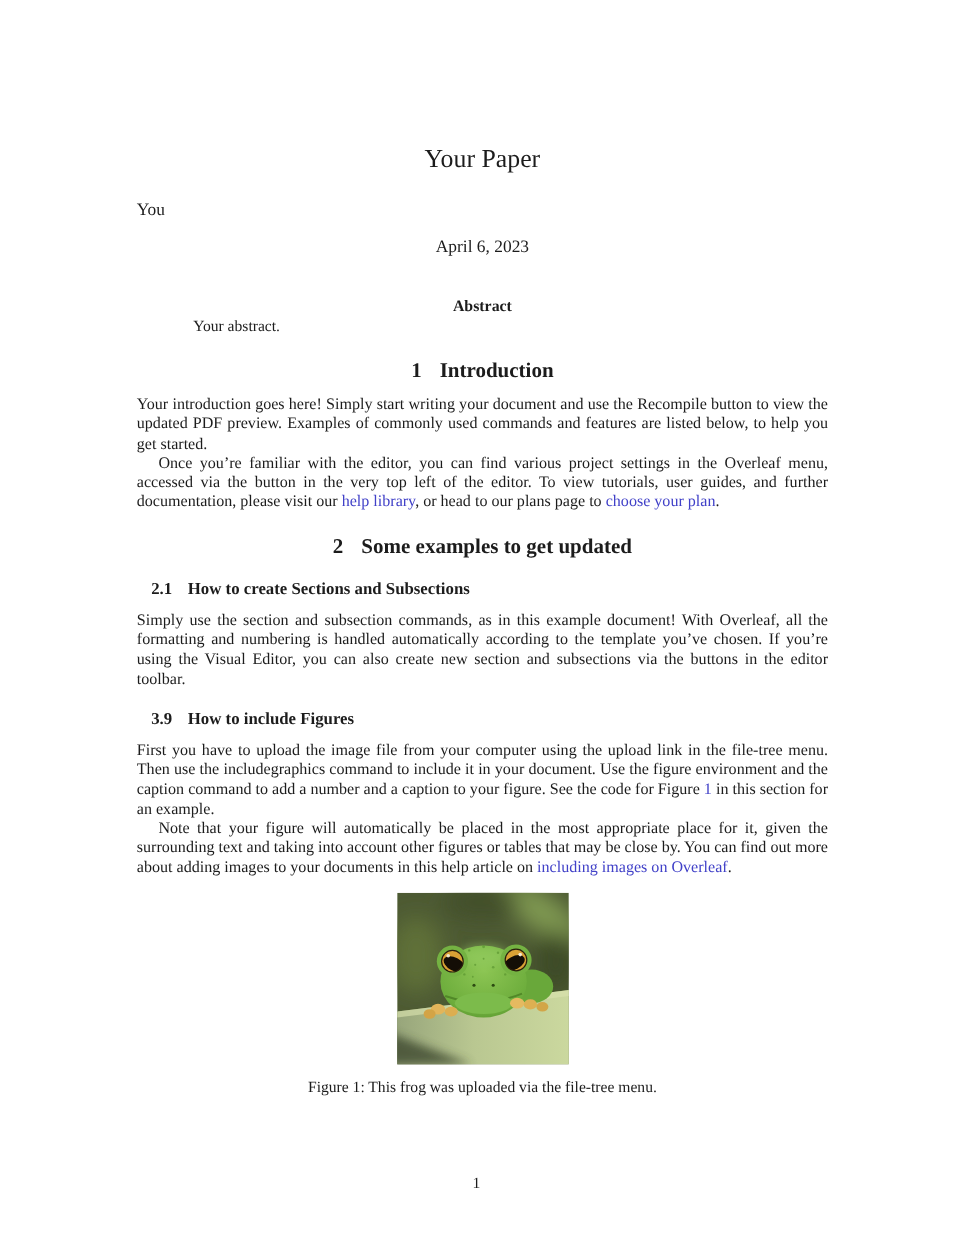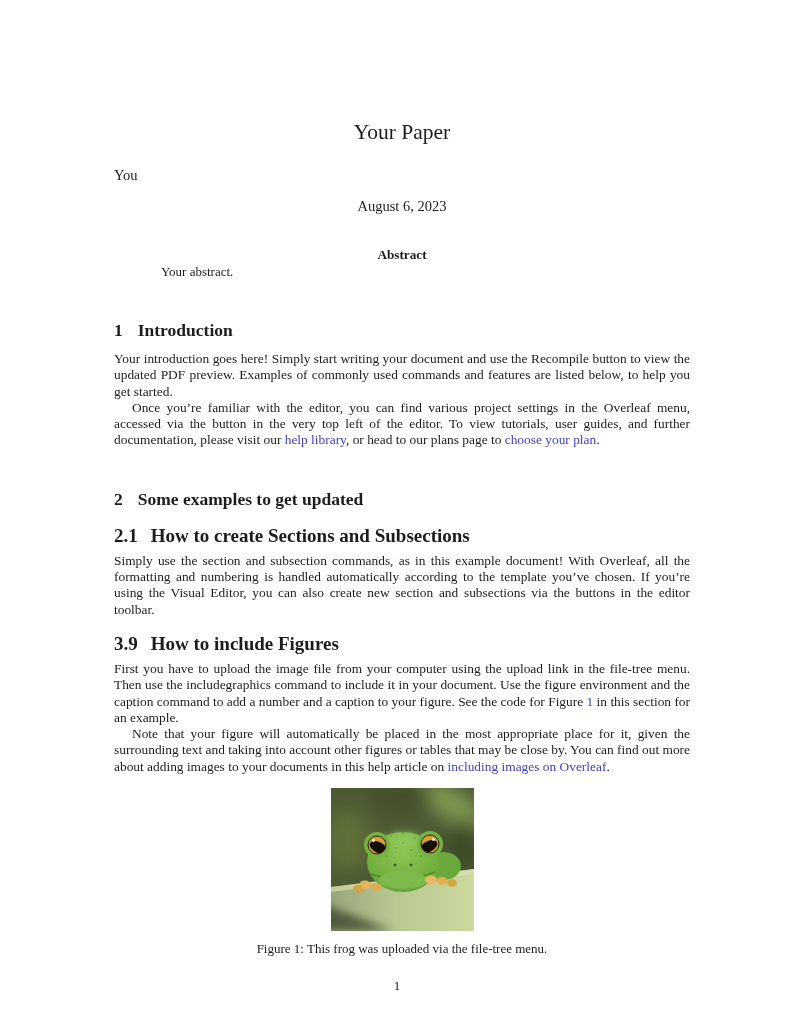--- a/index.html
+++ b/index.html
@@ -54,28 +54,29 @@
   }
   .abstract-body {
     margin-top: 1px;
     padding: 0 47px;
     font-size: 13px;
     line-height: 16px;
     text-align: justify;
   }
   
   h2.sec {
-    margin: 40px 0 10px 0;
+    margin: 18px 0 10px 0;
     font-size: 17.5px;
     font-weight: 700;
     line-height: 21px;
+    text-align: center;
   }
   h3.subsec {
-    margin: 17px 0 8px 0;
-    font-size: 19px;
+    margin: 17px 0 8px 12px;
+    font-size: 14px;
     font-weight: 700;
     line-height: 18px;
   }
   .sec-num  { display: inline-block; margin-right: 15px; }
   .subsec-num { display: inline-block; margin-right: 13px; }
   
   .body-par {
     font-size: 13.4px;
     line-height: 16.3px;
     text-align: justify;
@@ -115,21 +116,21 @@
   }
 </style>
 </head>
 <body>
 
 <div class="page">
   <div class="content">
 
     <h1 class="doc-title">Your Paper</h1>
     <div class="doc-author">You</div>
-    <div class="doc-date">August 6, 2023</div>
+    <div class="doc-date">April 6, 2023</div>
 
     <div class="abstract-heading">Abstract</div>
     <p class="abstract-body">Your abstract.</p>
 
     <h2 class="sec"><span class="sec-num">1</span><span class="sec-title">Introduction</span></h2>
 
     <p class="body-par"><span>Your introduction goes here! Simply start writing your document and use the Recompile button to view the updated PDF preview. Examples of commonly used commands and features are listed below, to help you get started.</span></p>
 
     <p class="body-par indent"><span>Once you’re familiar with the editor, you can find various project settings in the Overleaf menu, accessed via the button in the very top left of the editor. To view tutorials, user guides, and further documentation, please visit our </span><a class="link">help library</a><span>, or head to our plans page to </span><a class="link">choose your plan</a><span>.</span></p>
 

